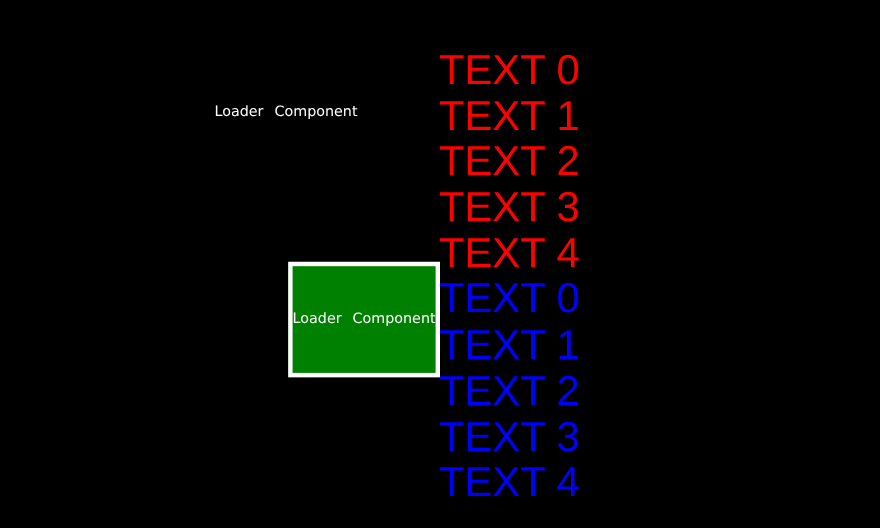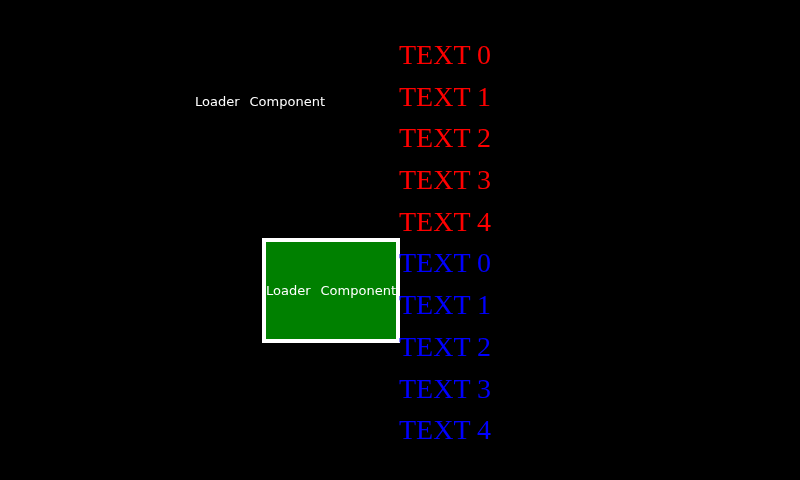--- a/index.html
+++ b/index.html
@@ -42,23 +42,23 @@
     flex: 0 0 auto;
     font-size: 13px;
     line-height: 16px;
     color: #ffffff;
     white-space: pre;
     word-spacing: 0.45em;
   }
   .text-list {
     position: absolute;
     left: 399px;
-    top: 34px;
-    font-family: Liberation Serif, serif;
-    font-size: 28px;
+    top: 44px;
+    font-family: Liberation Sans, sans-serif;
+    font-size: 38px;
   }
   .text-row {
     height: 41.7px;
     line-height: 41.7px;
     white-space: pre;
   }
 </style>
 </head>
 <body>
 

